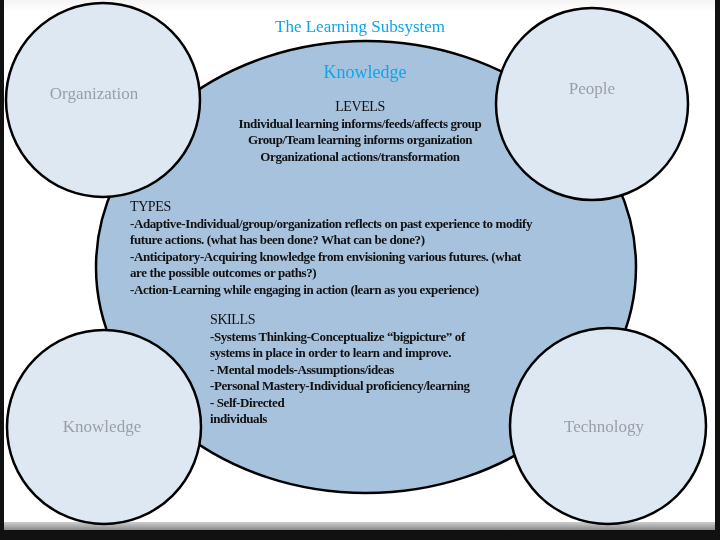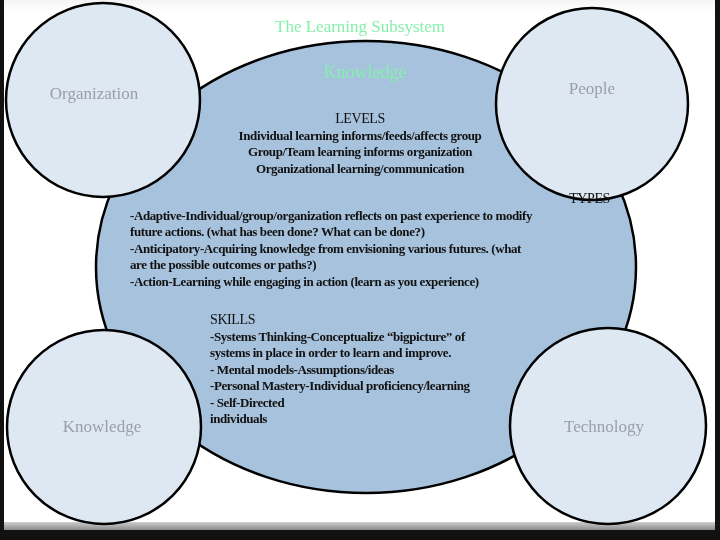--- a/index.html
+++ b/index.html
@@ -3,29 +3,29 @@
 <meta charset="utf-8">
 <style>
   html, body { margin:0; padding:0; }
   body { width:720px; height:540px; background:#111; position:relative; overflow:hidden;
          font-family:"Liberation Serif","DejaVu Serif",serif; }
   .slide { position:absolute; left:4px; top:0; width:711px; height:528px;
            background:linear-gradient(#f4f4f4 0px, #ffffff 12px); }
   .bottom-bar { position:absolute; left:4px; top:522px; width:711px; height:8px;
            background:linear-gradient(#cfcfcf,#8a8a8a); }
   svg.shapes { position:absolute; left:0; top:0; }
-  .txt { position:absolute; color:#86efac; white-space:nowrap; }
+  .txt { position:absolute; color:#0ea5e9; white-space:nowrap; }
   .title { left:0; width:720px; top:17px; text-align:center; font-size:17px; }
   .center-title { left:240px; width:250px; top:62px; text-align:center; font-size:18px; }
   .sec { position:absolute; font-size:13px; line-height:16.5px; font-weight:bold;
          letter-spacing:-0.4px; font-family:"Liberation Serif",serif; color:#111; }
   .sec .hd { font-weight:normal; font-size:14px; display:block; text-align:center; }
-  .levels { left:205px; width:310px; top:111px; text-align:center; }
+  .levels { left:205px; width:310px; top:99px; text-align:center; }
   .types { left:130px; width:480px; top:191px; }
-  .types .hd { text-align:right; }
+  .types .hd { text-align:left;margin-top:8px; }
   .skills { left:210px; width:310px; top:312px; }
   .skills .hd { text-align:left; }
   .ln { display:block; }
   .circle-label { position:absolute; color:#9a9fa6; font-size:17px; text-align:center; width:200px; }
 </style>
 </head>
 <body>
 
 <div class="slide"></div>
 <div class="bottom-bar"></div>
@@ -38,21 +38,21 @@
   <circle cx="608" cy="426" r="98" fill="#dee8f2" stroke="#000" stroke-width="2.5"></circle>
 </svg>
 
 <div class="txt title">The Learning Subsystem</div>
 <div class="txt center-title">Knowledge</div>
 
 <div class="sec levels">
   <span class="hd">LEVELS</span>
   <span class="ln">Individual learning informs/feeds/affects group</span>
   <span class="ln">Group/Team learning informs organization</span>
-  <span class="ln">Organizational learning/communication</span>
+  <span class="ln">Organizational actions/transformation</span>
 </div>
 
 <div class="sec types">
   <span class="hd">TYPES</span>
   <span class="ln">-Adaptive-Individual/group/organization reflects on past experience to modify</span>
   <span class="ln">future actions. (what has been done? What can be done?)</span>
   <span class="ln">-Anticipatory-Acquiring knowledge from envisioning various futures. (what</span>
   <span class="ln">are the possible outcomes or paths?)</span>
   <span class="ln">-Action-Learning while engaging in action (learn as you experience)</span>
 </div>

